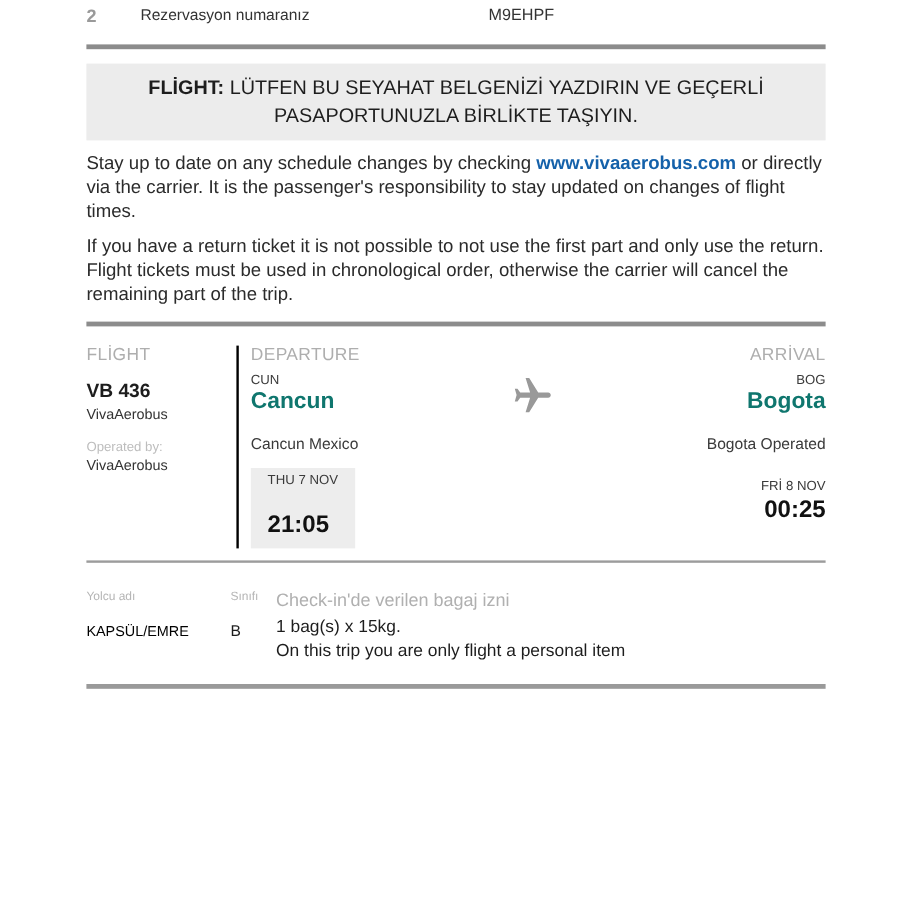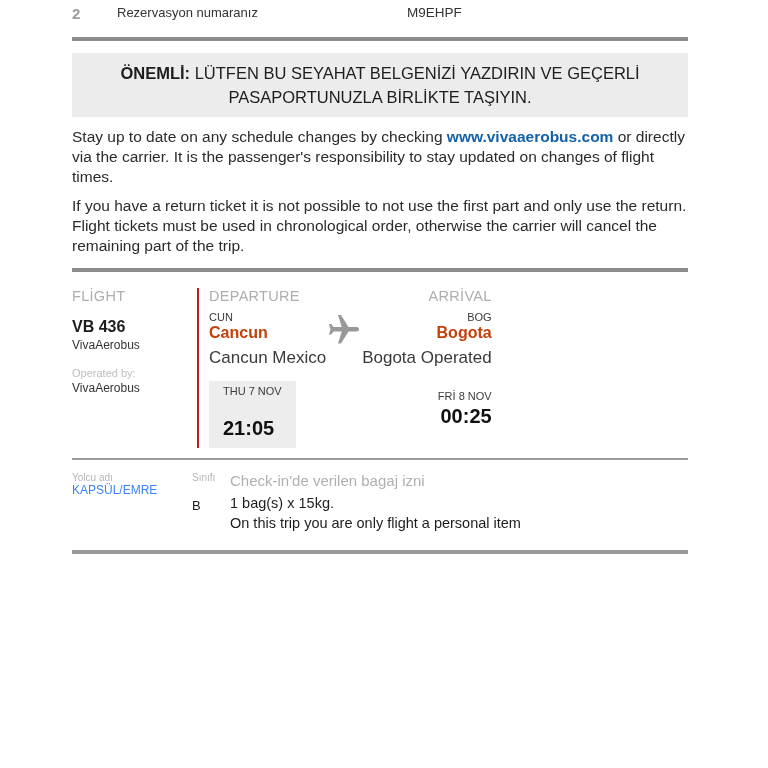--- a/index.html
+++ b/index.html
@@ -45,77 +45,77 @@
     color: #2b2b2b;
   }
   .para + .para { margin-bottom: 12px; }
   .link { color: #1461aa; font-weight: bold; text-decoration: none; cursor: pointer; }
 
   
   .flight-section { display: flex; margin-top: 16px; }
   .col-flight { width: 125px; flex: none; }
   .col-rest {
     flex: 1;
-    border-left: 2px solid #b91c1c;
+    border-left: 2px solid #000000;
     padding-left: 10px;
     display: flex;
-    justify-content: flex-start;
+    justify-content: space-between;
   }
   .sec-header { font-size: 14.5px; color: #aeaeae; letter-spacing: 0.3px; }
 
   .flight-no { margin-top: 14px; font-size: 16px; font-weight: bold; color: #1d1d1d; }
   .carrier { margin-top: 2px; font-size: 12px; color: #333; }
   .operated-label { margin-top: 15px; font-size: 11px; color: #bdbdbd; }
   .operated-by { margin-top: 2px; font-size: 12px; color: #333; }
 
   .airport-code { margin-top: 7px; font-size: 11px; color: #3a3a3a; }
-  .city { margin-top: 1px; font-size: 16px; font-weight: bold; color: #c2410c; }
-  .city-country { margin-top: 6px; font-size: 17px; color: #3a3a3a; }
+  .city { margin-top: 1px; font-size: 19px; font-weight: bold; color: #0f766e; }
+  .city-country { margin-top: 16px; font-size: 13px; color: #3a3a3a; }
 
   .time-box {
     margin-top: 13px;
     display: inline-block;
     background: #ededed;
     padding: 4px 14px 8px 14px;
   }
   .date { font-size: 11px; color: #3a3a3a; }
   .time { margin-top: 20px; font-size: 20px; font-weight: bold; color: #111; }
 
   .plane-wrap { margin-top: 24px; flex: none; }
   .col-arrival { text-align: right; }
   .arr-date { margin-top: 13px; font-size: 11px; color: #3a3a3a; padding-top: 9px; }
   .arr-time { margin-top: 3px; font-size: 20px; font-weight: bold; color: #111; }
 
   
   .thin-line { margin-top: 10px; height: 2px; background: #9c9c9c; }
-  .pax-section { display: flex; padding: 12px 0 16px 0; }
+  .pax-section { display: flex; padding: 23px 0 16px 0; }
   .pax-col-name { width: 120px; flex: none; }
   .pax-col-class { width: 38px; flex: none; }
   .pax-col-bag { flex: 1; }
   .pax-label { font-size: 10px; color: #b5b5b5; }
   .pax-label-lg { font-size: 15px; color: #b0b0b0; }
-  .pax-value { font-size: 12px; color: #3b82f6; }
+  .pax-value { margin-top: 16px; font-size: 12px; color: #000000; }
   .pax-value-class { margin-top: 15px; font-size: 13px; color: #1d1d1d; }
   .bag-lines { margin-top: 4px; font-size: 14.5px; line-height: 20.5px; color: #1d1d1d; }
 </style>
 </head>
 <body>
 
 <div class="page">
 
   <div class="resv-row">
     <div class="resv-num">2</div>
     <div class="resv-label">Rezervasyon numaranız</div>
     <div class="resv-code">M9EHPF</div>
   </div>
 
   <div class="bar bar-top"></div>
 
   <div class="notice">
-    <div class="notice-text"><strong>ÖNEMLİ:</strong><span> LÜTFEN BU SEYAHAT BELGENİZİ YAZDIRIN VE GEÇERLİ PASAPORTUNUZLA BİRLİKTE TAŞIYIN.</span></div>
+    <div class="notice-text"><strong>FLİGHT:</strong><span> LÜTFEN BU SEYAHAT BELGENİZİ YAZDIRIN VE GEÇERLİ PASAPORTUNUZLA BİRLİKTE TAŞIYIN.</span></div>
   </div>
 
   <p class="para"><span>Stay up to date on any schedule changes by checking </span><a class="link">www.vivaaerobus.com</a><span> or directly via the carrier. It is the passenger's responsibility to stay updated on changes of flight times.</span></p>
 
   <p class="para">If you have a return ticket it is not possible to not use the first part and only use the return. Flight tickets must be used in chronological order, otherwise the carrier will cancel the remaining part of the trip.</p>
 
   <div class="bar bar-mid"></div>
 
   <div class="flight-section">
 

